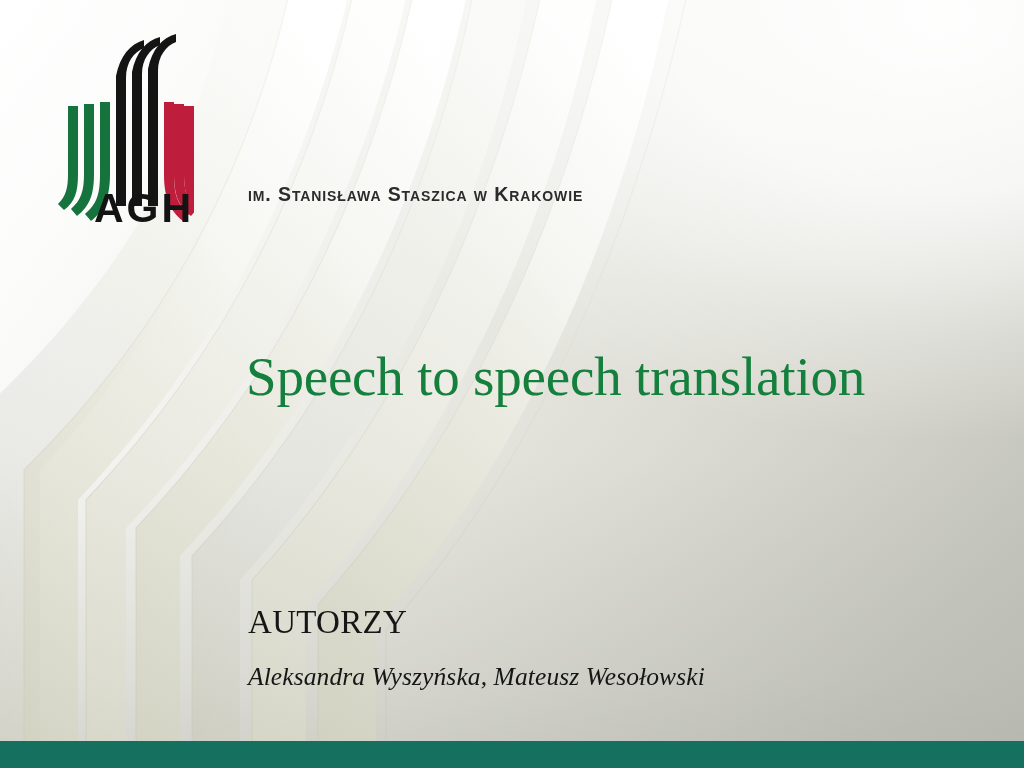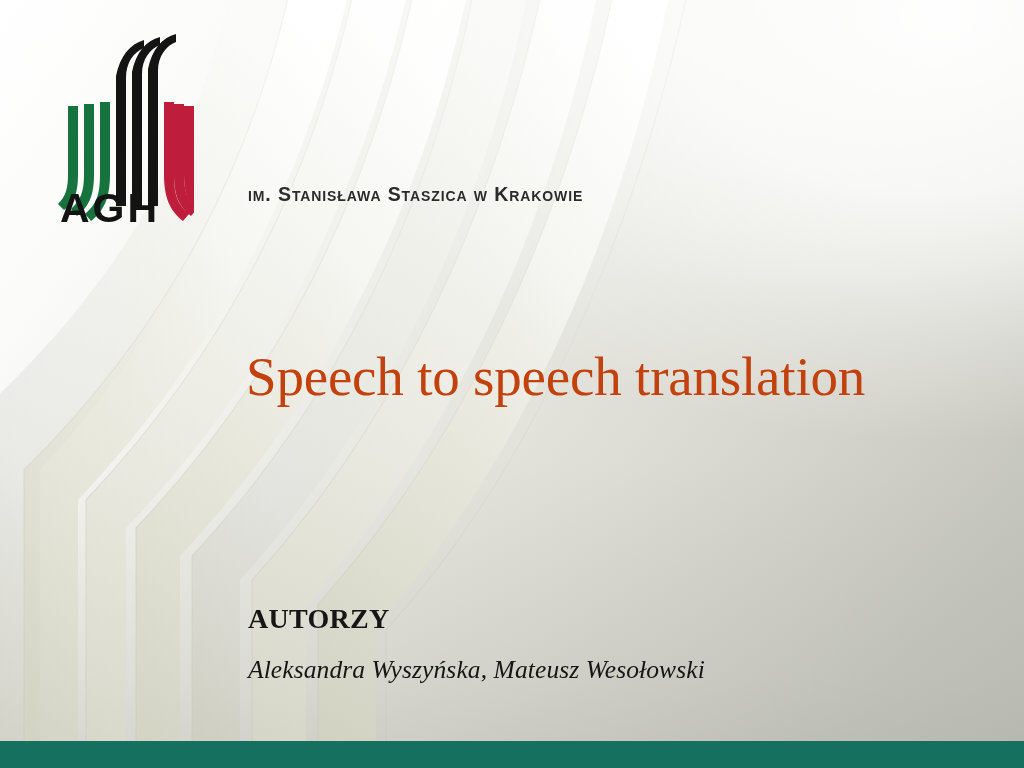--- a/index.html
+++ b/index.html
@@ -68,21 +68,21 @@
     width: 136px;
     height: 206px;
   }
   .logo svg { display: block; width: 136px; height: 206px; }
 
   .logo-wordmark {
     position: absolute;
     left: 60px;
     top: 188px;
     width: 134px;
-    text-align: left;
+    text-align: right;
     font-family: "Liberation Sans", sans-serif;
     font-weight: 700;
     font-size: 41px;
     letter-spacing: 3px;
     color: #131313;
     line-height: 1;
   }
 
   
   .univ {
@@ -102,38 +102,37 @@
   
   .title {
     position: absolute;
     left: 246px;
     top: 350px;
     width: 620px;
     font-family: "Liberation Serif", serif;
     font-weight: 400;
     font-size: 55px;
     line-height: 0.99;
-    color: #c2410c;
+    color: #15803d;
     letter-spacing: -0.2px;
   }
 
   
   .authors {
     position: absolute;
     left: 248px;
     top: 600px;
     width: 700px;
     font-family: "Liberation Serif", serif;
     color: #161616;
   }
   .authors-label {
-    font-size: 28px;
+    font-size: 33px;
     line-height: 1.35;
     letter-spacing: 0.3px;
-    font-weight: bold;
   }
   .authors-names {
     font-size: 25.5px;
     line-height: 1.35;
     margin-top: 15px;
     letter-spacing: 0.1px;
     font-style: italic;
   }
 
   

